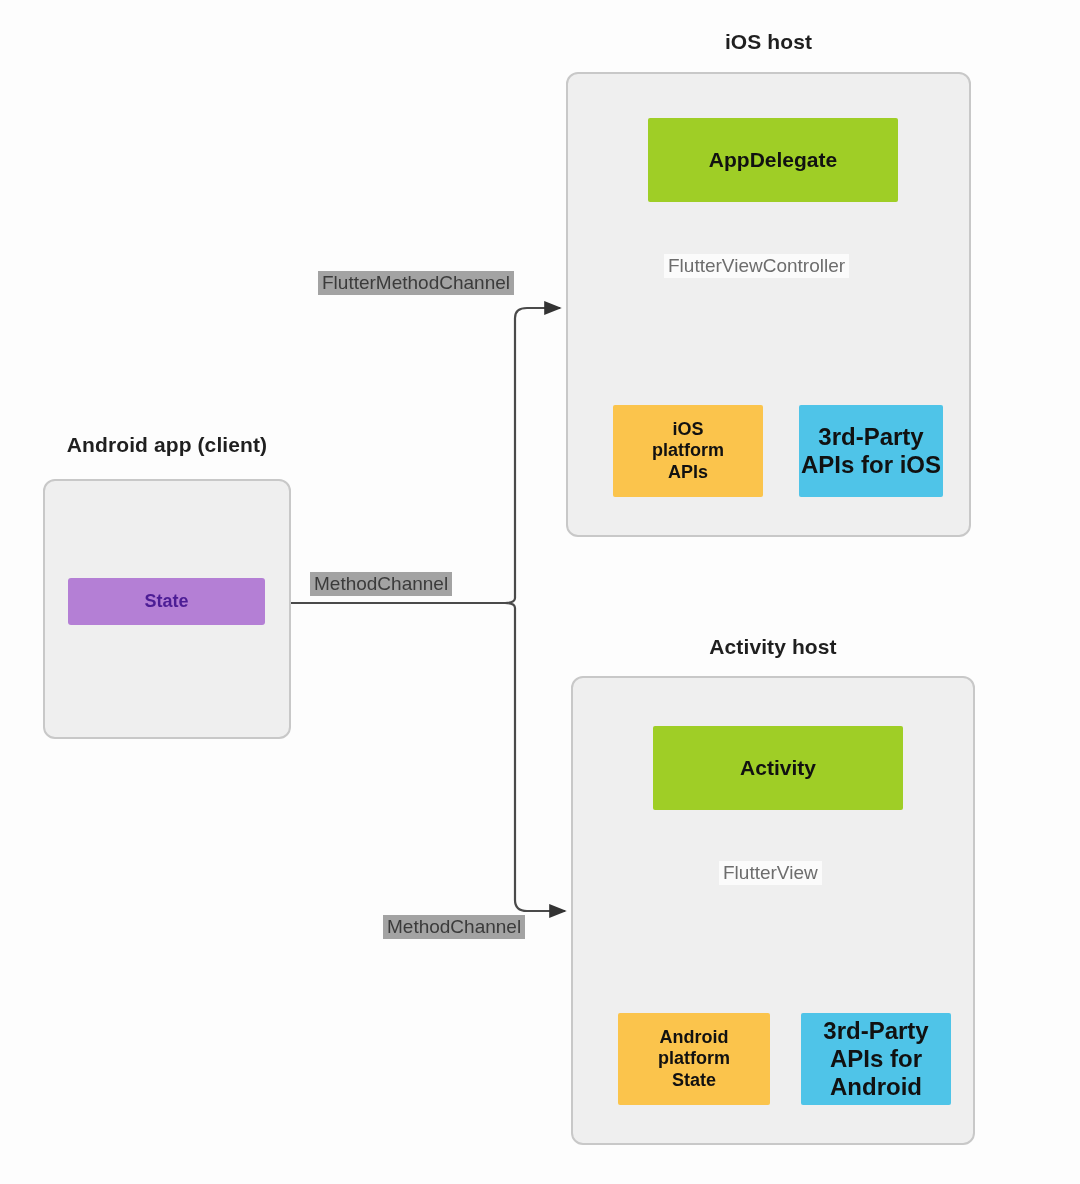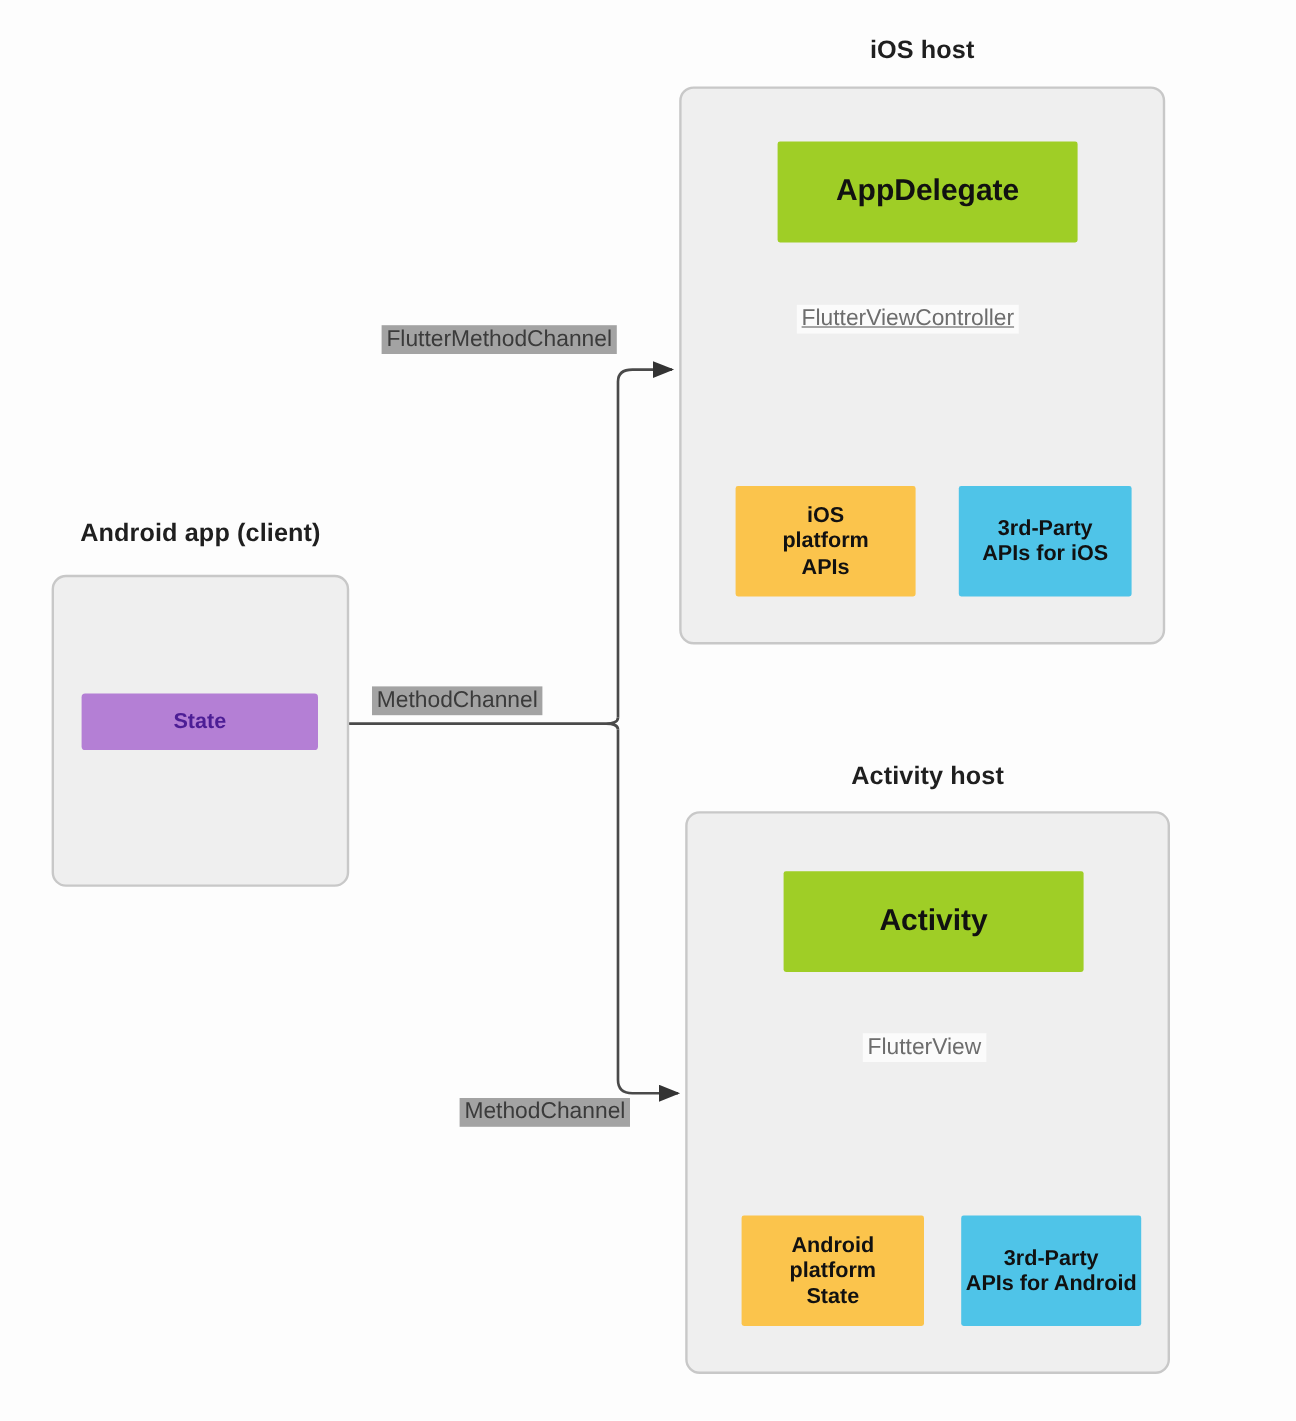--- a/index.html
+++ b/index.html
@@ -43,23 +43,23 @@
     position: absolute;
     box-sizing: border-box;
     display: flex;
     align-items: center;
     justify-content: center;
     text-align: center;
     font-weight: bold;
     line-height: 1.18;
     border-radius: 2px;
   }
-  .node.green  { background: #9fce26; color: #111111; font-size: 25px; }
+  .node.green  { background: #9fce26; color: #111111; font-size: 21px; }
   .node.orange { background: #fbc44c; color: #111111; font-size: 18px; margin-left: 12px; }
-  .node.blue   { background: #4fc4e8; color: #111111; font-size: 18px; }
+  .node.blue   { background: #4fc4e8; color: #111111; font-size: 24px; }
   .node.purple { background: #b47fd5; color: #4c1d95; font-size: 18px; border-radius: 3px; }
 
   
   .edge-label {
     position: absolute;
     font-size: 19px;
     color: #3b3b3b;
     white-space: nowrap;
     background: #a3a3a3;
     padding: 1px 4px;
@@ -116,21 +116,21 @@
   </svg>
 
   <div class="caption" style="left:566px; top:30px; width:405px;">iOS host</div>
 
   <div class="panel" style="left:566px; top:72px; width:405px; height:465px;"></div>
 
   <div class="node green" style="left:648px; top:118px; width:250px; height:84px;">
     <span>AppDelegate</span>
   </div>
 
-  <div class="edge-label inner" style="left:664px; top:254px;text-decoration:underline;">FlutterViewController</div>
+  <div class="edge-label inner" style="left:664px; top:254px;">FlutterViewController</div>
 
   <div class="node orange" style="left:601px; top:405px; width:150px; height:92px;">
     <span style="white-space:pre-line;">iOS
 platform
 APIs</span>
   </div>
 
   <div class="node blue" style="left:799px; top:405px; width:144px; height:92px;">
     <span style="white-space:pre-line;">3rd-Party
 APIs for iOS</span>

